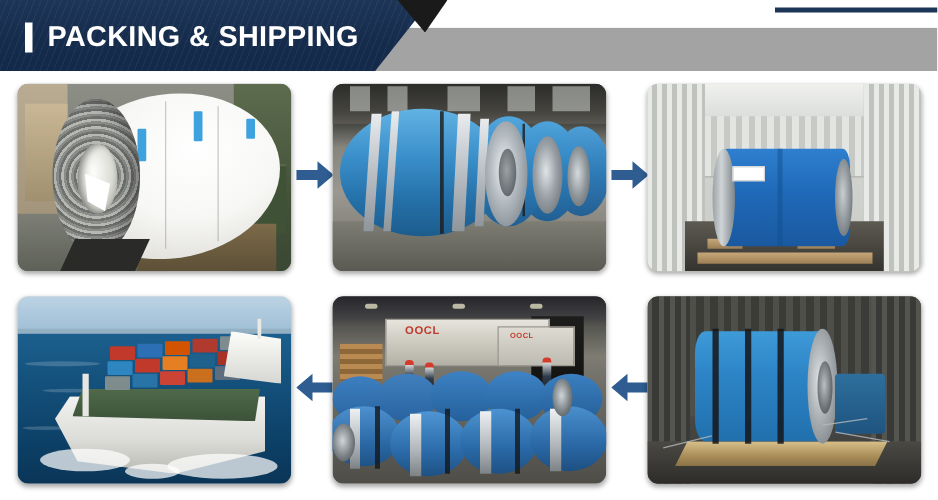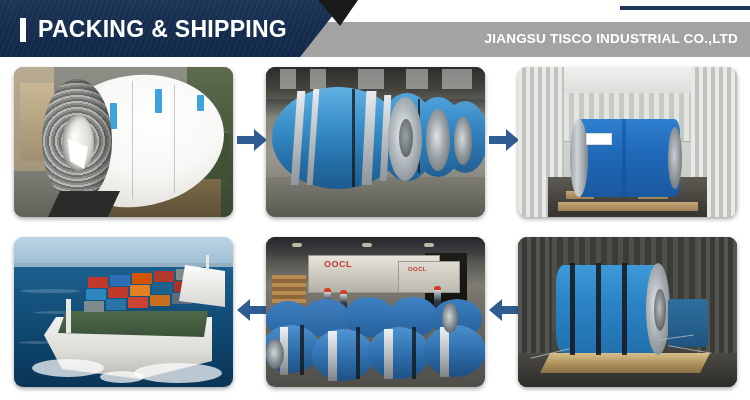--- a/index.html
+++ b/index.html
@@ -494,21 +494,20 @@
 </head>
 <body>
 
 <div class="header">
   <div class="header-gray"></div>
   <div class="header-navy"></div>
   <div class="header-navy-dark-tip"></div>
   <div class="header-accent-bar"></div>
   <div class="title-tick"></div>
   <div class="header-title">PACKING &amp; SHIPPING</div>
-  <div class="company-name">JIANGSU TISCO INDUSTRIAL CO.,LTD</div>
 </div>
 
 <div class="gallery">
 
   <div class="photo-card r1 c1">
     <div class="photo-inner">
       <div class="p1-bg"></div>
       <div class="p1-wallL"></div>
       <div class="p1-box"></div>
       <div class="p1-green"></div>

